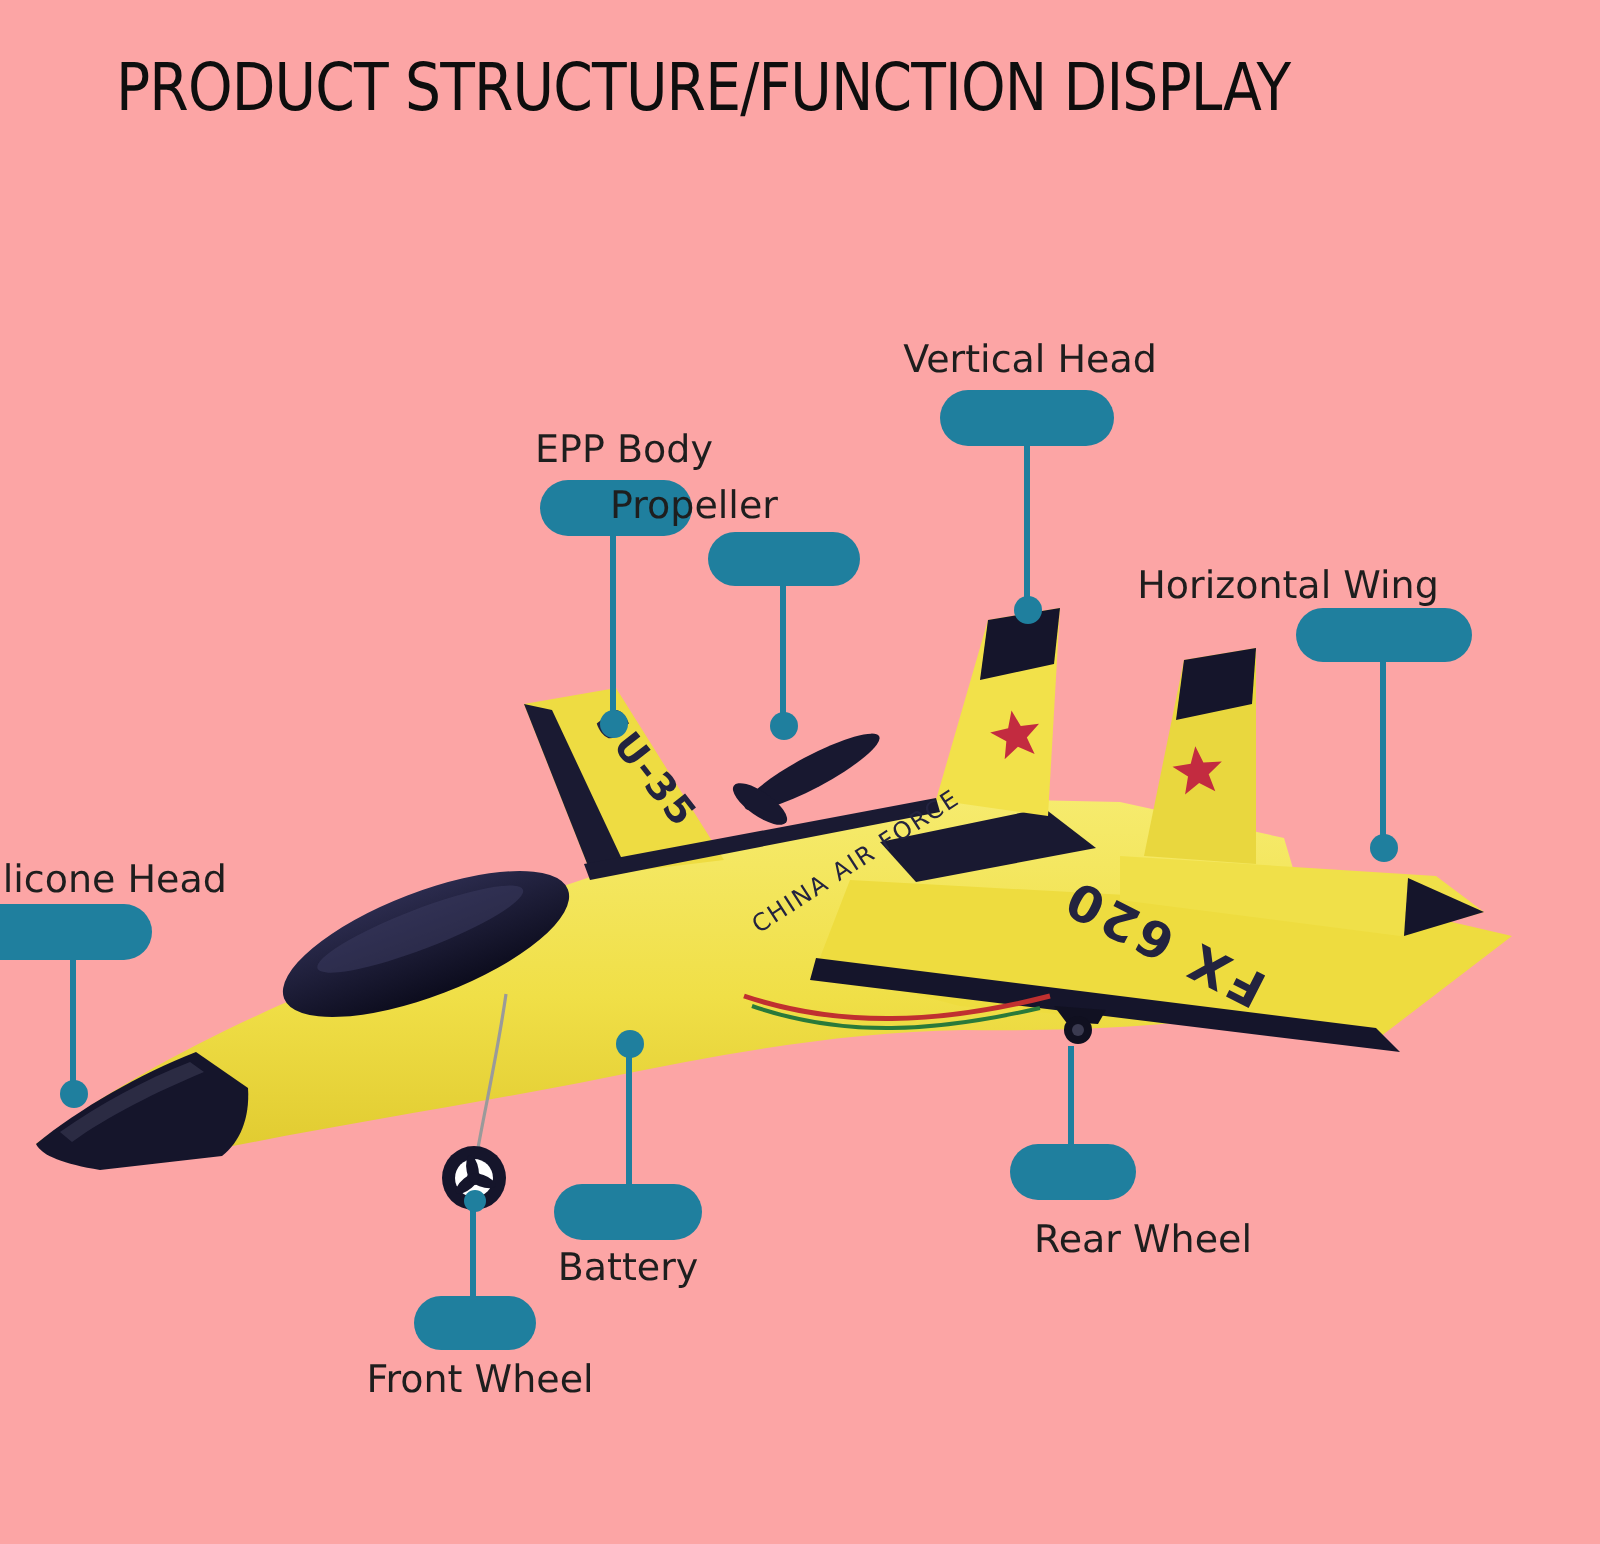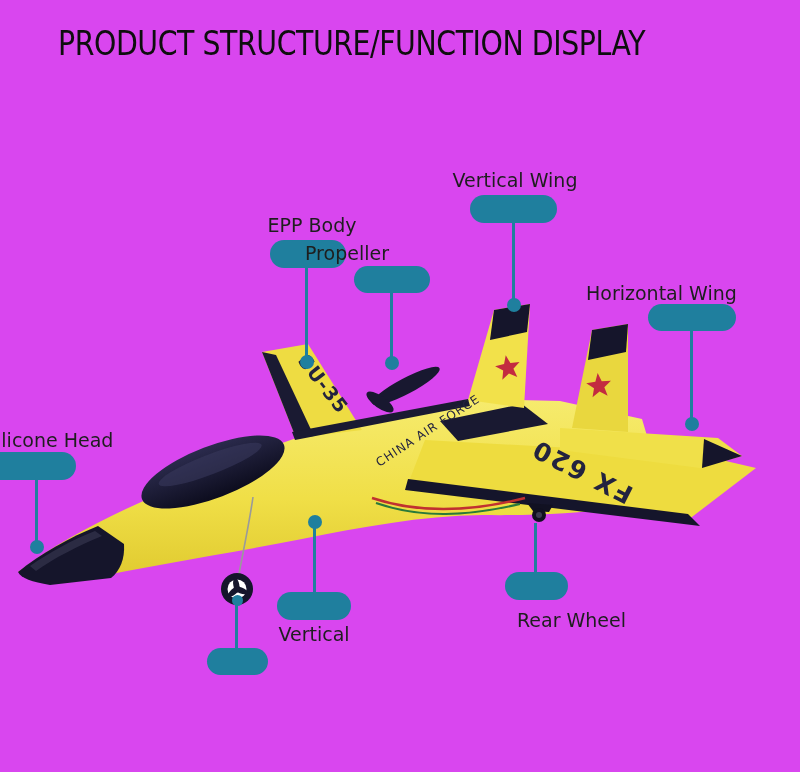--- a/index.html
+++ b/index.html
@@ -1,16 +1,16 @@
 <!DOCTYPE html>
 <html><head>
 <meta charset="utf-8">
 <style>
   html,body{margin:0;padding:0;background:#ffffff;}
-  #page{position:relative;width:800px;height:772px;background:#d946ef;overflow:hidden;
+  #page{position:relative;width:800px;height:772px;background:#fca5a5;overflow:hidden;
         font-family:"DejaVu Sans","Liberation Sans",sans-serif;}
   #title{position:absolute;left:58px;top:24px;font-size:33px;letter-spacing:-0.5px;
          color:#0e0e0e;font-weight:500;white-space:nowrap;
          transform:scaleX(0.86);transform-origin:left top;}
   #plane-svg{position:absolute;left:0;top:0;z-index:1;}
   .callout-label{position:absolute;z-index:3;font-size:19px;color:#1e1e1e;white-space:nowrap;}
   .pill{position:absolute;z-index:2;background:#1f7f9e;border-radius:15px;}
   .cline{position:absolute;z-index:2;width:3px;background:#1f7f9e;}
   .dot{position:absolute;z-index:2;width:14px;height:14px;border-radius:50%;background:#1f7f9e;}
   .dot-sm{position:absolute;z-index:3;width:11px;height:11px;border-radius:50%;background:#1f7f9e;}
@@ -23,21 +23,21 @@
   #t-epp{left:222px;top:214px;width:180px;text-align:center;}
   #p-epp{left:270px;top:240px;width:76px;height:28px;}
   #l-epp{left:305px;top:267px;height:96px;}
   #d-epp{left:300px;top:355px;}
 
   #t-prop{left:305px;top:242px;width:180px;text-align:left;}
   #p-prop{left:354px;top:266px;width:76px;height:27px;}
   #l-prop{left:390px;top:292px;height:72px;}
   #d-prop{left:385px;top:356px;}
 
-  #t-horiz{left:586px;top:282px;width:180px;text-align:left;}
+  #t-horiz{left:554px;top:282px;width:180px;text-align:center;}
   #p-horiz{left:648px;top:304px;width:88px;height:27px;}
   #l-horiz{left:690px;top:330px;height:95px;}
   #d-horiz{left:685px;top:417px;}
 
   #t-sili{left:-16px;top:429px;}
   #p-sili{left:-28px;top:452px;width:104px;height:28px;}
   #l-sili{left:35px;top:479px;height:69px;}
   #d-sili{left:30px;top:540px;}
 
   #d-batt{left:308px;top:515px;}
@@ -133,21 +133,21 @@
       <ellipse cx="0" cy="0" rx="7.5" ry="3" transform="translate(237,589) rotate(140) translate(4,0)"></ellipse>
       <ellipse cx="0" cy="0" rx="7.5" ry="3" transform="translate(237,589) rotate(260) translate(4,0)"></ellipse>
       <circle cx="237" cy="589" r="2.5"></circle>
     </g>
 
     <text class="plane-text" transform="translate(318,388) rotate(52)" text-anchor="middle" font-size="19" font-weight="bold" letter-spacing="1">SU-35</text>
     <text class="plane-text" transform="translate(430,434) rotate(-33)" text-anchor="middle" font-size="12" letter-spacing="1">CHINA AIR FORCE</text>
     <text class="plane-text" transform="translate(586,464) rotate(207)" text-anchor="middle" font-size="25" font-weight="bold" letter-spacing="2">FX 620</text>
   </svg>
 
-  <div class="callout-label" id="t-vertical">Vertical Wing</div>
+  <div class="callout-label" id="t-vertical">Vertical Head</div>
   <div class="pill" id="p-vertical"></div>
   <div class="cline" id="l-vertical"></div>
   <div class="dot" id="d-vertical"></div>
 
   <div class="callout-label" id="t-epp">EPP Body</div>
   <div class="pill" id="p-epp"></div>
   <div class="cline" id="l-epp"></div>
   <div class="dot" id="d-epp"></div>
 
   <div class="callout-label" id="t-prop">Propeller</div>
@@ -161,23 +161,24 @@
   <div class="dot" id="d-horiz"></div>
 
   <div class="callout-label" id="t-sili">Silicone Head</div>
   <div class="pill" id="p-sili"></div>
   <div class="cline" id="l-sili"></div>
   <div class="dot" id="d-sili"></div>
 
   <div class="dot" id="d-batt"></div>
   <div class="cline" id="l-batt"></div>
   <div class="pill" id="p-batt"></div>
-  <div class="callout-label" id="t-batt">Vertical</div>
+  <div class="callout-label" id="t-batt">Battery</div>
 
   <div class="cline" id="l-rear"></div>
   <div class="pill" id="p-rear"></div>
   <div class="callout-label" id="t-rear">Rear Wheel</div>
 
   <div class="dot-sm" id="d-front"></div>
   <div class="cline" id="l-front"></div>
   <div class="pill" id="p-front"></div>
+  <div class="callout-label" id="t-front">Front Wheel</div>
 
 </div>
 
 </body></html>

